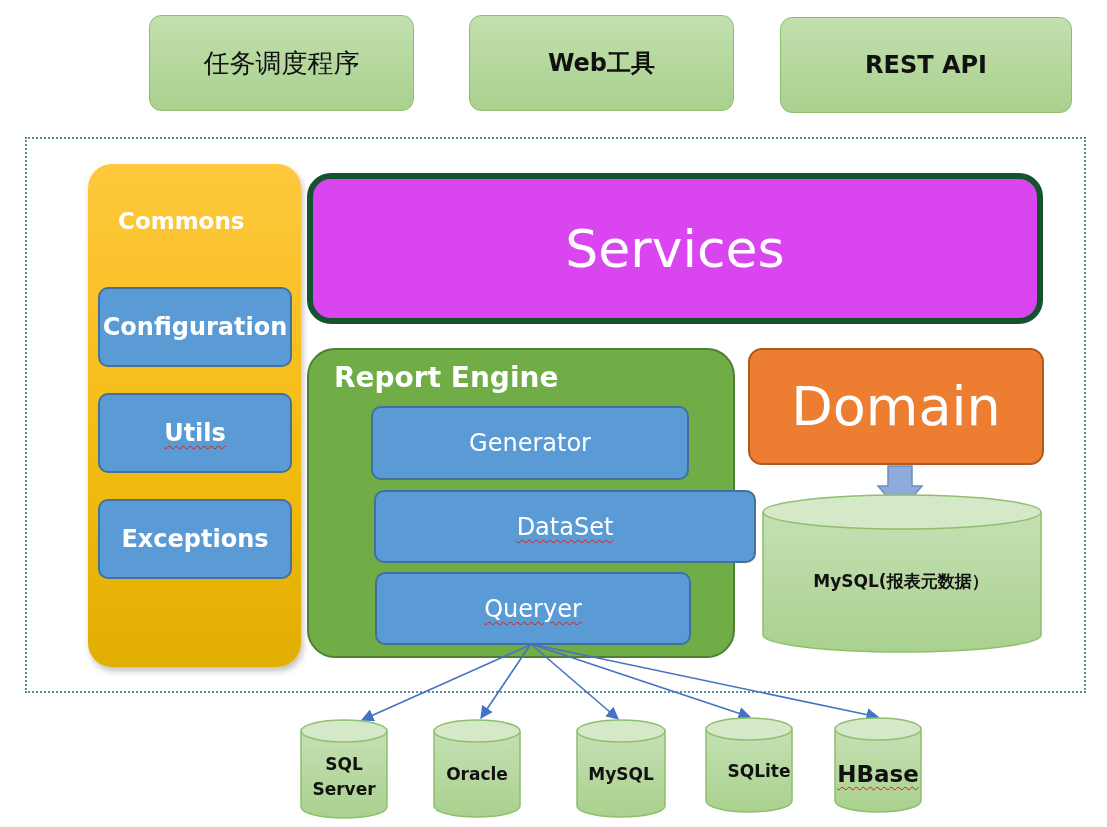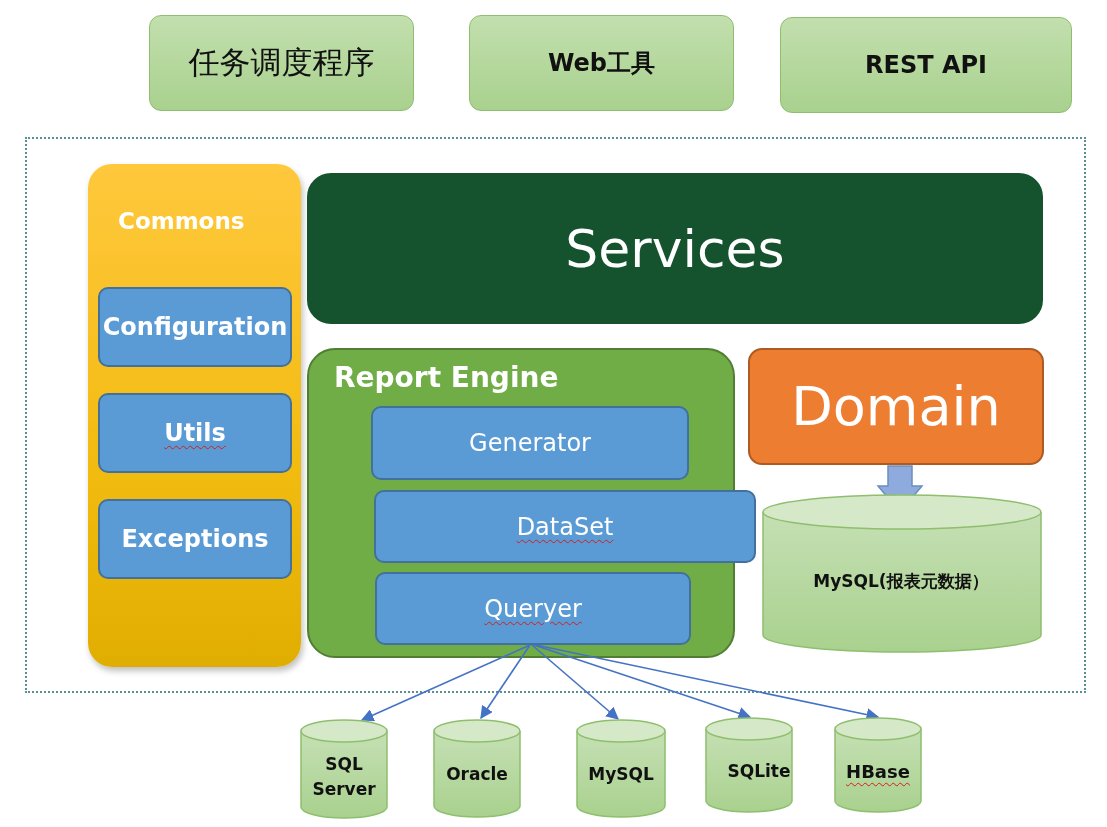--- a/index.html
+++ b/index.html
@@ -20,40 +20,40 @@
     margin-left: 20px;
   }
   .commons-title { color:#fff; font-weight:bold; font-size:23px; }
   .blue-box {
     background:#5b9bd5; border:2px solid #41719c; border-radius:10px;
     color:#fff; display:flex; align-items:center; justify-content:center;
     font-size:24px;
   }
   .bold { font-weight:bold; }
   .services {
-    background:#14532d; border:4px solid #14532d; border-radius:24px;
+    background:#d946ef; border:6px solid #14532d; border-radius:24px;
     color:#fff; display:flex; align-items:center; justify-content:center;
     font-size:52px;
   }
   .engine {
     background:#70ad47; border:2px solid #507e32; border-radius:28px;
   }
   .engine-title { color:#fff; font-weight:bold; font-size:28px; }
   .domain {
     background:#ed7d31; border:2px solid #ae5a21; border-radius:14px;
     color:#fff; display:flex; align-items:center; justify-content:center;
     font-size:54px;
   }
   .squiggle { text-decoration: underline wavy #d02020; text-underline-offset:4px; text-decoration-thickness:1px; }
 </style>
 </head>
 <body>
 
 <div class="abs green-top" style="left:149px;top:15px;width:265px;height:96px;">
-  <span style="font-weight:normal;font-size:31px;">任务调度程序</span>
+  <span style="font-weight:normal;font-size:26px;">任务调度程序</span>
 </div>
 <div class="abs green-top" style="left:469px;top:15px;width:265px;height:96px;">
   <span>Web工具</span>
 </div>
 <div class="abs green-top" style="left:780px;top:17px;width:292px;height:96px;">
   <span>REST API</span>
 </div>
 
 <div class="abs container-dotted" style="left:25px;top:137px;width:1061px;height:556px;"></div>
 
@@ -143,15 +143,15 @@
 
 <div class="abs bold" style="left:770px;top:570px;width:262px;text-align:center;font-size:17px;color:#111;">MySQL(报表元数据）</div>
 
 <div class="abs bold" style="left:301px;top:752px;width:86px;text-align:center;font-size:17px;line-height:25px;color:#111;">
   <div>SQL</div>
   <div>Server</div>
 </div>
 <div class="abs bold" style="left:434px;top:764px;width:86px;text-align:center;font-size:17px;color:#111;">Oracle</div>
 <div class="abs bold" style="left:577px;top:764px;width:88px;text-align:center;font-size:17px;color:#111;">MySQL</div>
 <div class="abs bold" style="left:706px;top:761px;width:86px;text-align:center;font-size:17px;color:#111;padding-left:20px;">SQLite</div>
-<div class="abs bold" style="left:835px;top:761px;width:86px;text-align:center;font-size:18px;color:#111;">
+<div class="abs bold" style="left:835px;top:761px;width:86px;text-align:center;font-size:23px;color:#111;">
   <span class="squiggle">HBase</span>
 </div>
 
 </body></html>

